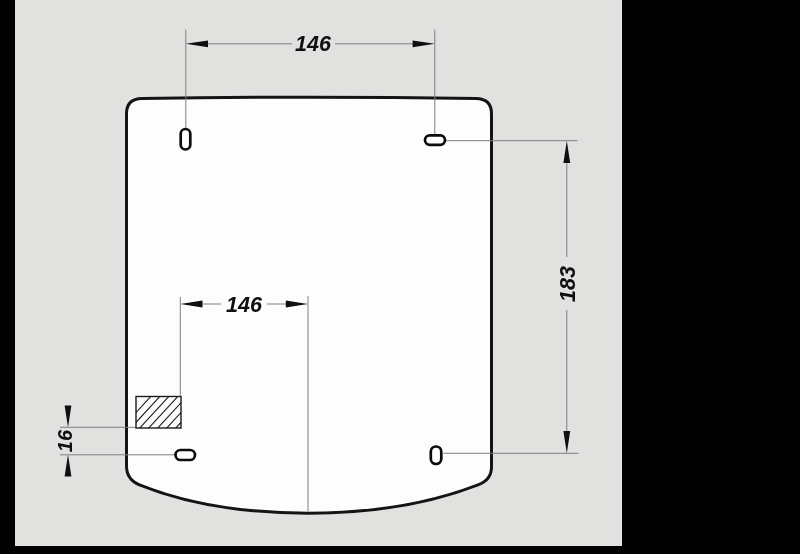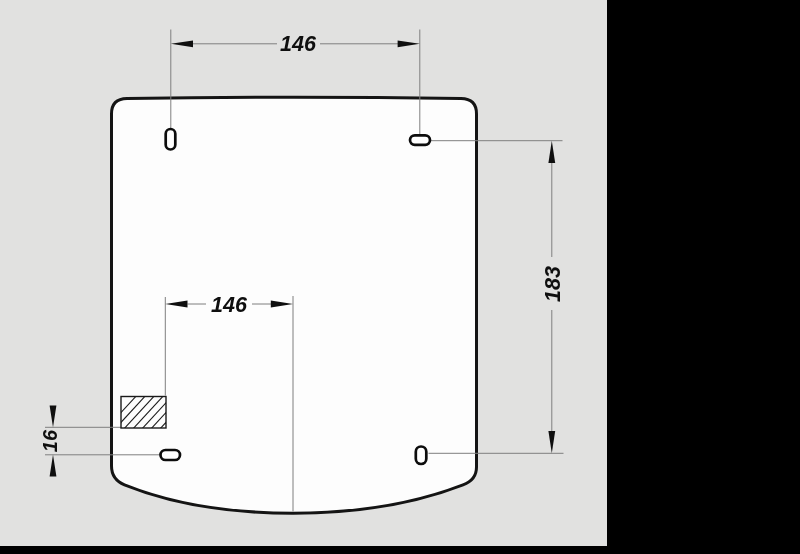--- a/index.html
+++ b/index.html
@@ -1,20 +1,21 @@
 <!DOCTYPE html>
 <html><head>
 <meta charset="utf-8">
 <style>
   html,body { margin:0; padding:0; background:#000; }
   .stage {
     position:relative;
     width:728px; height:554px;
     overflow:hidden;
     font-family:"Liberation Sans", sans-serif;
+    padding-left:15px;
   }
   svg { display:block; }
   .panel-outline   { stroke:#141414; stroke-width:3; }
   .slot            { stroke:#0d0d0d; stroke-width:2.7; fill:#ffffff; }
   .thin            { stroke:#7f7f7f; stroke-width:1; fill:none; }
   .hatch-border    { stroke:#1a1a1a; stroke-width:1.4; fill:none; }
   .hatch-line      { stroke:#1a1a1a; stroke-width:1.1; }
   .dim-arrow       { fill:#0f0f0f; stroke:none; }
   .dim-text {
     font-family:"Liberation Sans", sans-serif;

